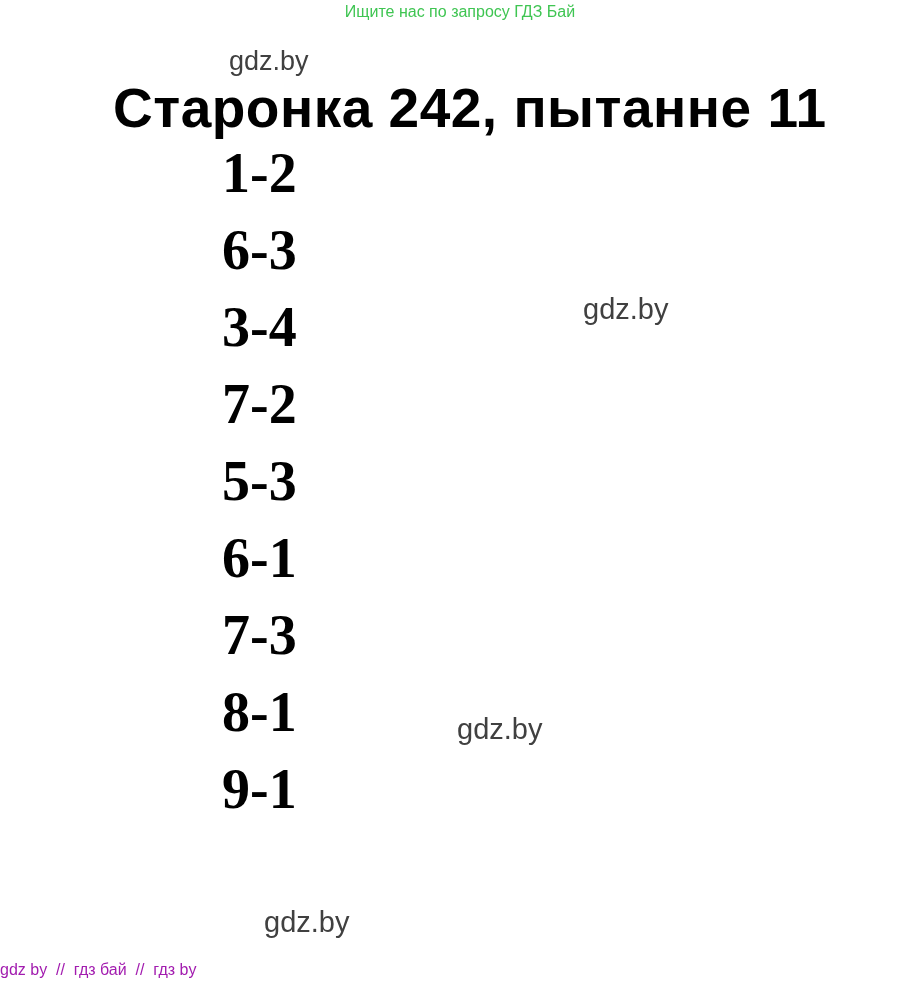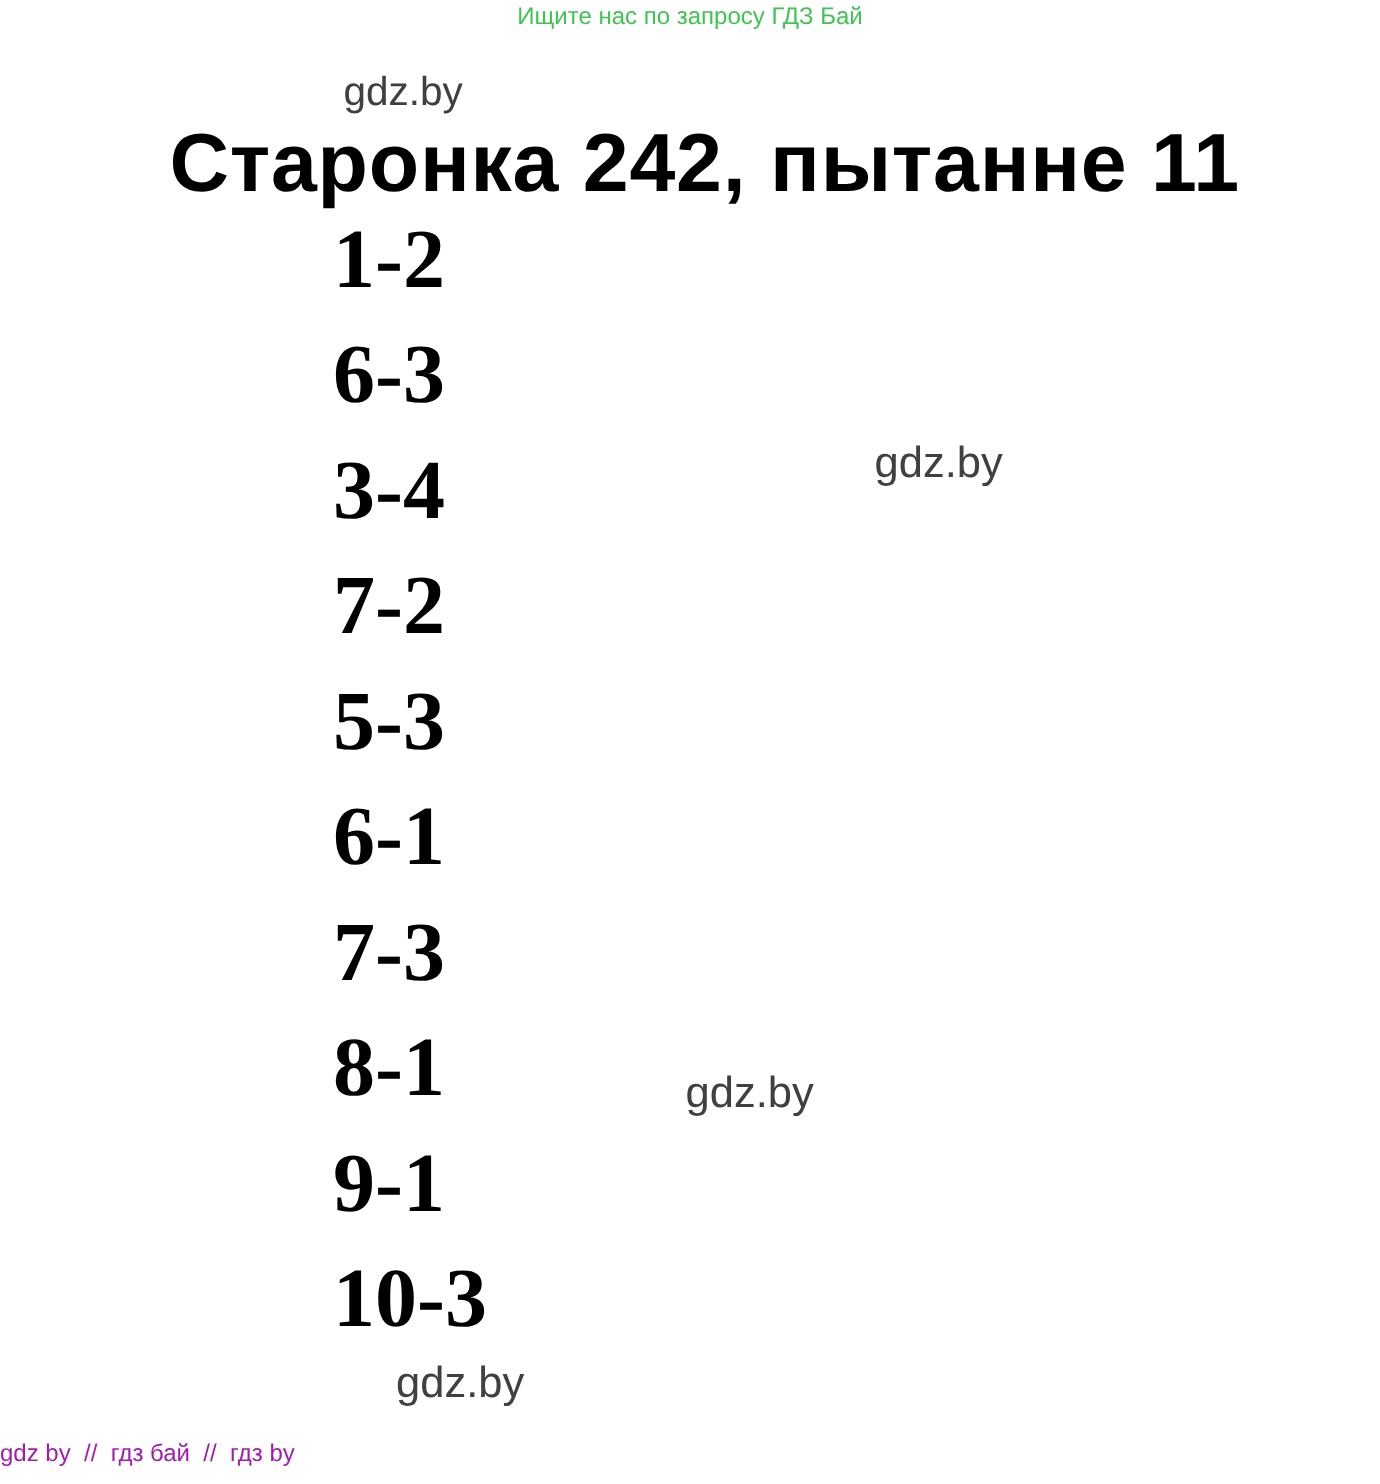--- a/index.html
+++ b/index.html
@@ -80,21 +80,20 @@
   <div class="answers">
     <div class="answer">1-2</div>
     <div class="answer">6-3</div>
     <div class="answer">3-4</div>
     <div class="answer">7-2</div>
     <div class="answer">5-3</div>
     <div class="answer">6-1</div>
     <div class="answer">7-3</div>
     <div class="answer">8-1</div>
     <div class="answer">9-1</div>
-    <div class="answer">10-3</div>
   </div>
 
   <div class="wm wm2">gdz.by</div>
 
   <div class="wm wm3">gdz.by</div>
 
   <div class="wm wm4">gdz.by</div>
 
   <div class="footer">gdz by  //  гдз бай  //  гдз by</div>
 

